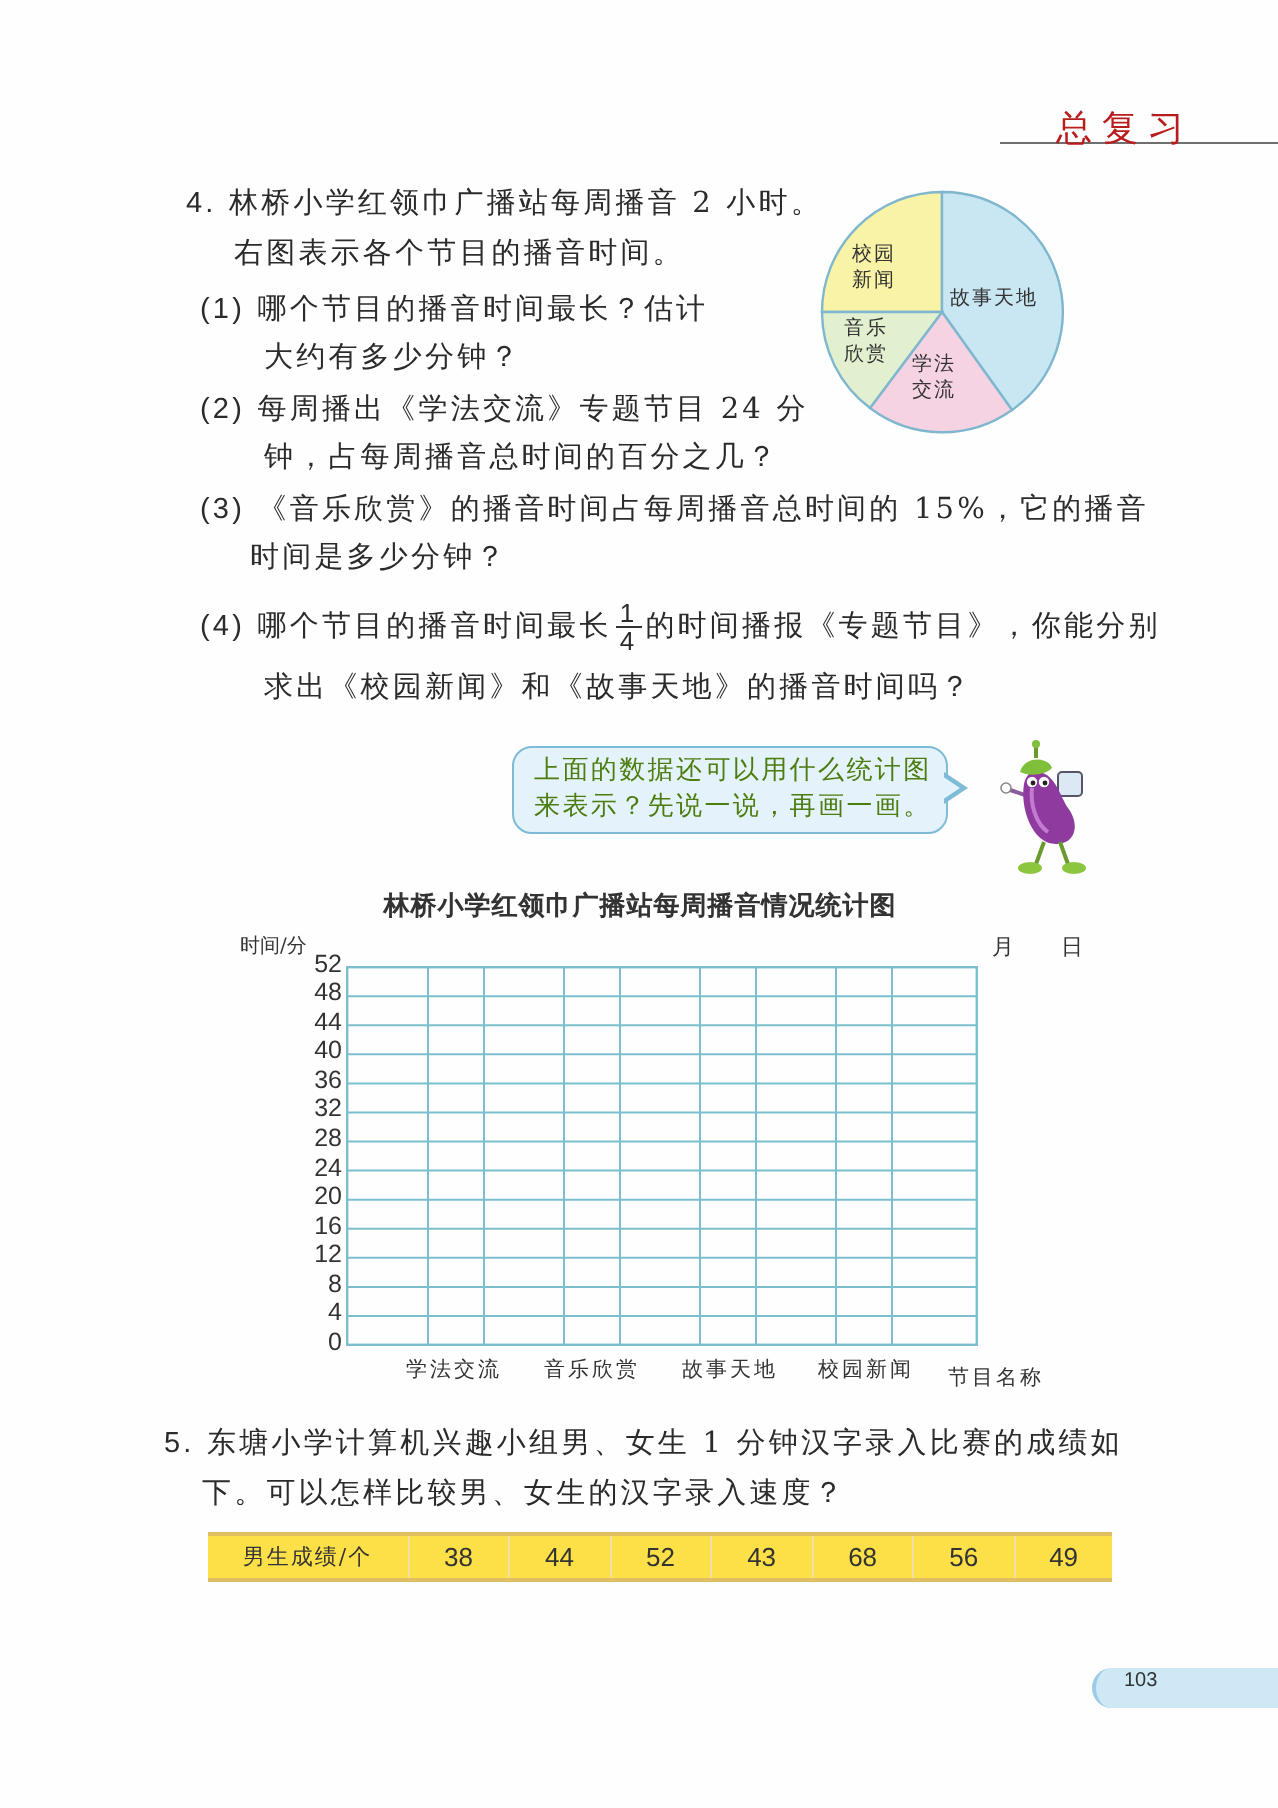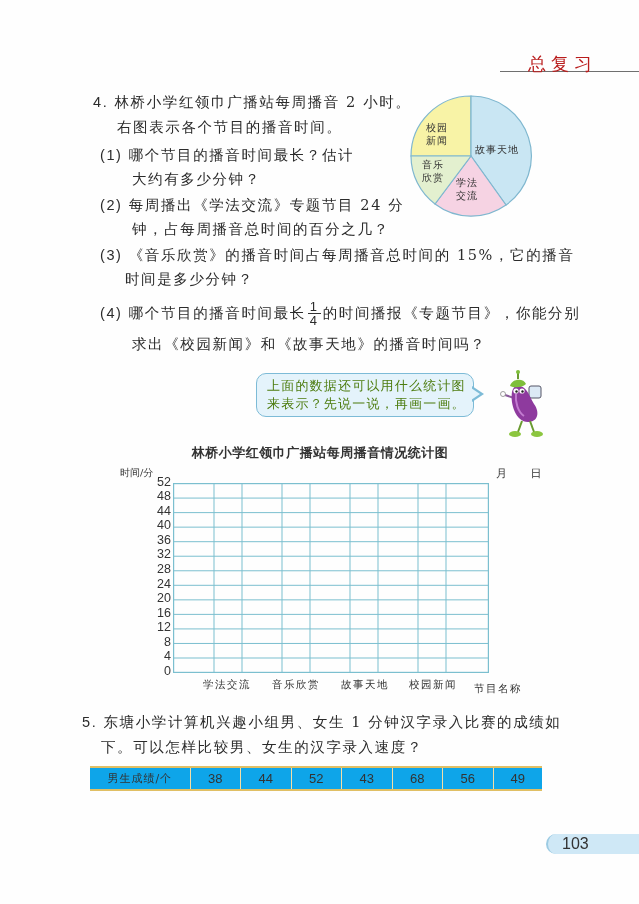--- a/index.html
+++ b/index.html
@@ -26,29 +26,29 @@
   .bubble-tail-in { left: 471px; top: 388px; width: 0; height: 0; border-top: 6px solid transparent; border-bottom: 6px solid transparent; border-left: 9px solid #e4f3fb; }
 
   .chart-title { left: 150px; top: 444px; width: 340px; text-align: center; font-family: "Liberation Sans", sans-serif; font-weight: bold; font-size: 13px; color: #333; letter-spacing: 0.5px; }
   .axis-unit { left: 120px; top: 466px; font-size: 10px; color: #333; }
   .date-label { left: 496px; top: 466px; font-size: 11px; color: #333; letter-spacing: 10px; }
   .ytick { width: 24px; text-align: right; font-family: "Liberation Sans", sans-serif; font-size: 12.5px; line-height: 13px; color: #333; }
   .xcat { font-size: 10.5px; color: #333; letter-spacing: 1.5px; white-space: nowrap; }
 
   .mascot { left: 500px; top: 368px; width: 50px; height: 72px; }
 
-  .data-table { left: 90px; top: 766px; width: 452px; border-collapse: collapse; background: #0ea5e9; }
+  .data-table { left: 104px; top: 766px; width: 452px; border-collapse: collapse; background: #fde047; }
   .data-table td { height: 23px; border-top: 1.5px solid #e7c873; border-bottom: 1.5px solid #e7c873; border-left: 1px solid #f2dea6; text-align: center; font-family: "Liberation Sans", sans-serif; font-size: 13px; color: #333; }
   .data-table td:first-child { border-left: none; font-family: "DejaVu Serif", serif; font-size: 11px; letter-spacing: 1px; width: 100px; }
   .data-table tr:first-child td { border-top: 2px solid #e0bf64; }
   .data-table tr:last-child td { border-bottom: 2px solid #e0bf64; }
   .dash { color: #e06f7a; }
 
   .page-tab { left: 546px; top: 834px; width: 93px; height: 20px; background: #cfe8f6; border-radius: 12px 0 0 12px; border-left: 2px solid #9ccbe3; }
-  .page-tab span { position: absolute; left: 14px; top: 1px; font-family: "Liberation Sans", sans-serif; font-size: 16px; color: #333; }
+  .page-tab span { position: absolute; left: 14px; top: 1px; font-family: "Liberation Sans", sans-serif; font-size: 10px; color: #333; }
 </style>
 </head>
 <body>
 
 <div class="abs section-header">
   <span>总复习</span>
 </div>
 
 <div class="abs line" style="left:93px; top:92px;">
   <span class="num">4.</span>

